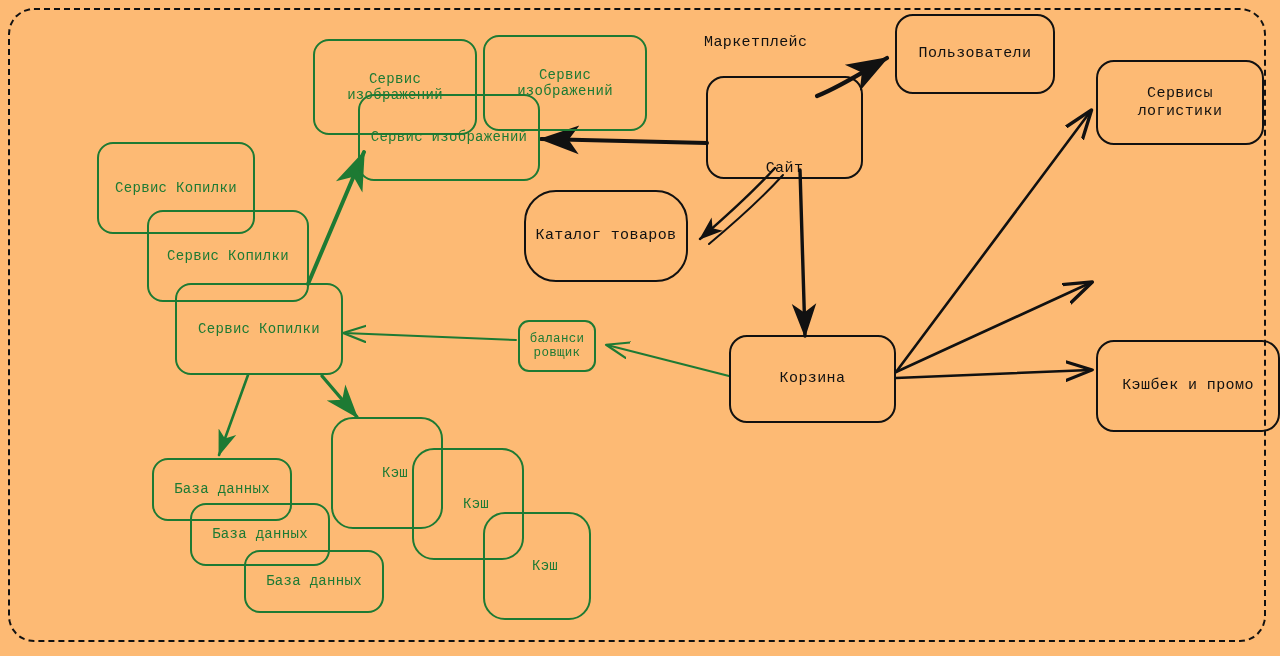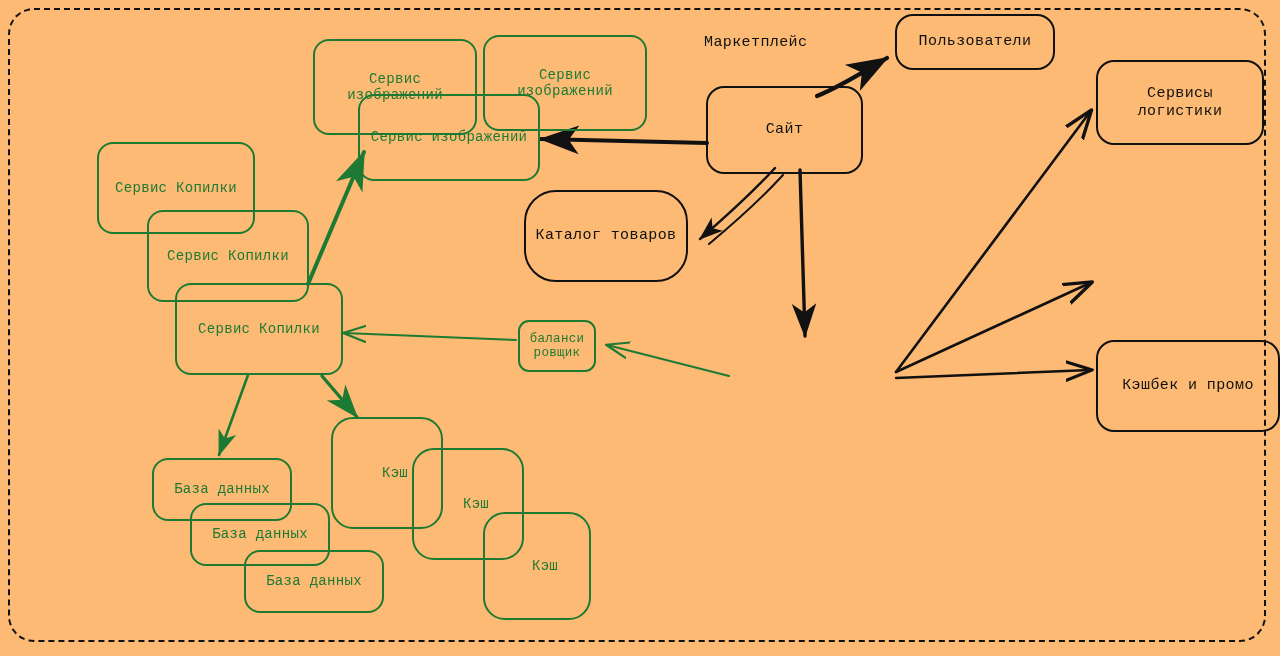--- a/index.html
+++ b/index.html
@@ -197,32 +197,35 @@
   </div>
   <div class="node green-node cache lift2" style="left:483px; top:512px; width:108px; height:108px;">
     <span class="lbl">Кэш</span>
   </div>
 
   <div class="node green-node small" style="left:518px; top:320px; width:78px; height:52px;">
     <span class="lbl">баланси
 ровщик</span>
   </div>
 
-  <div class="node black-node" style="left:706px; top:86px; width:157px; height:88px;">
+  <div class="node black-node" style="left:706px; top:76px; width:157px; height:103px;align-items:flex-end;">
     <span class="lbl">Сайт</span>
   </div>
 
-  <div class="node black-node" style="left:895px; top:14px; width:160px; height:56px;">
+  <div class="node black-node" style="left:895px; top:14px; width:160px; height:80px;">
     <span class="lbl">Пользователи</span>
   </div>
 
   <div class="node black-node" style="left:524px; top:190px; width:164px; height:92px;border-radius:32px;">
     <span class="lbl">Каталог товаров</span>
   </div>
 
+  <div class="node black-node" style="left:729px; top:335px; width:167px; height:88px;">
+    <span class="lbl">Корзина</span>
+  </div>
 
   <div class="node black-node" style="left:1096px; top:60px; width:168px; height:85px;">
     <span class="lbl">Сервисы логистики</span>
   </div>
 
 
   <div class="node black-node" style="left:1096px; top:340px; width:184px; height:92px;">
     <span class="lbl">Кэшбек и промо</span>
   </div>
 

